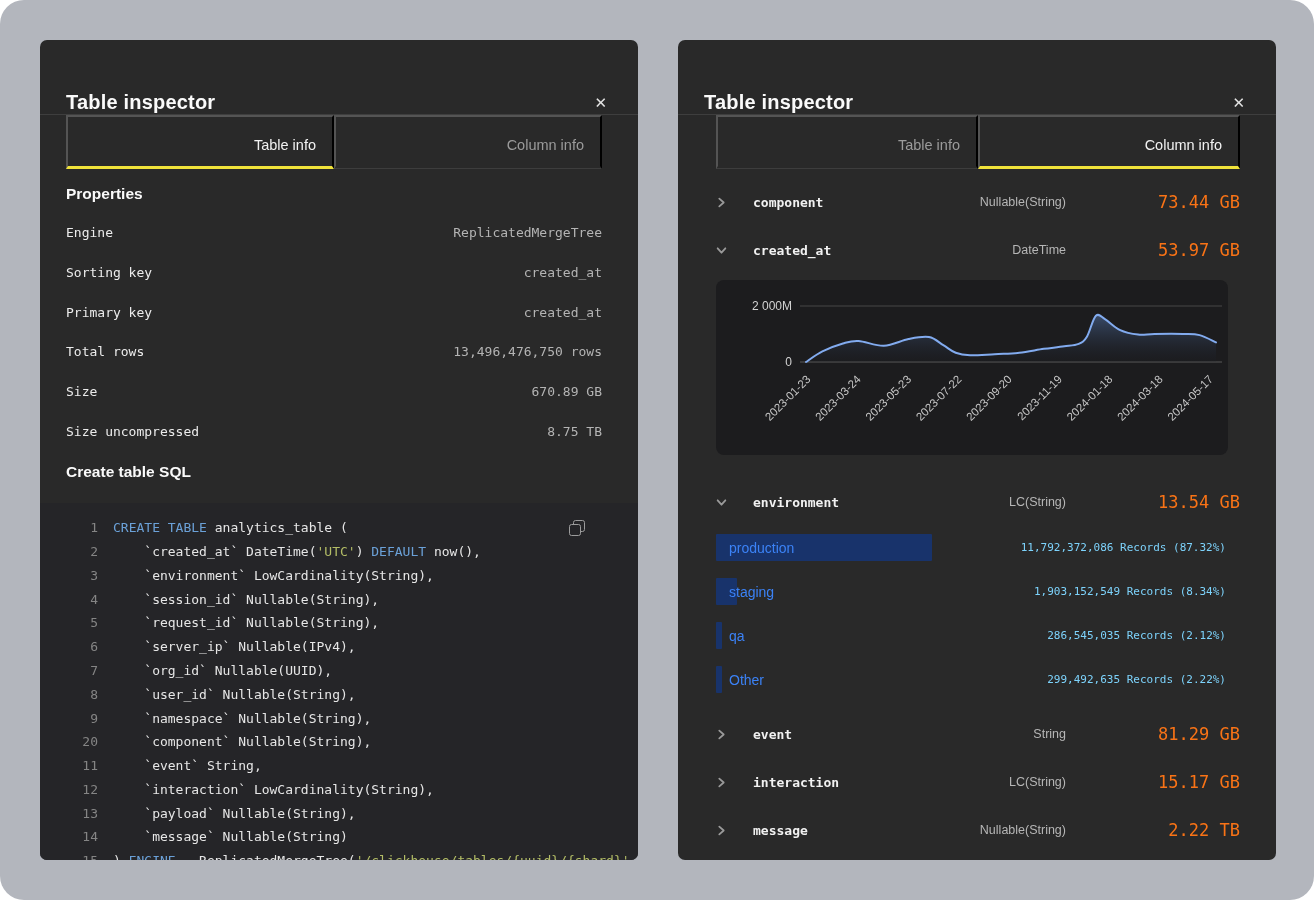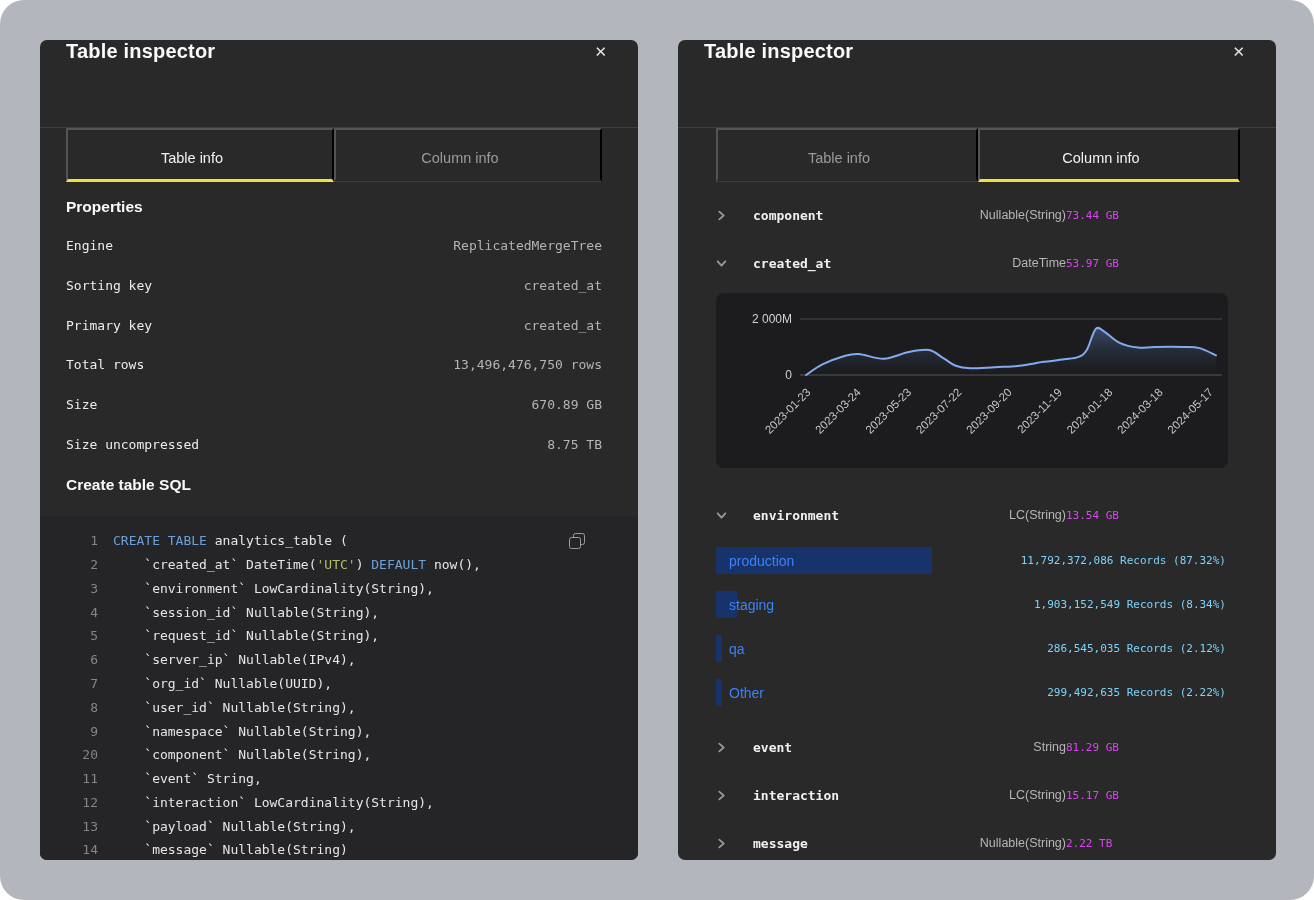--- a/index.html
+++ b/index.html
@@ -3,29 +3,29 @@
 <meta charset="utf-8">
 <style>
   html,body{margin:0;padding:0;background:#ffffff;}
   body{width:1314px;height:900px;font-family:"Liberation Sans",sans-serif;-webkit-font-smoothing:antialiased;}
   .stage{position:relative;width:1314px;height:900px;background:#b3b6bd;border-radius:24px;overflow:hidden;}
 
   .panel{position:absolute;top:40px;width:598px;height:820px;background:#292929;border-radius:7px;overflow:hidden;color:#ededed;}
   .panel.left{left:40px;}
   .panel.right{left:678px;}
 
-  .panel-header{height:88px;display:flex;align-items:flex-start;justify-content:space-between;
+  .panel-header{height:75px;display:flex;align-items:flex-end;justify-content:space-between;
     padding:0 27px 0 26px;border-bottom:1px solid #3e3e3e;box-sizing:border-box;}
   .panel-title{font-size:20px;font-weight:700;color:#fafafa;letter-spacing:.2px;}
   .close-btn{background:none;border:none;color:#e3e3e3;font-size:15px;cursor:pointer;padding:4px;line-height:1;}
 
   .tabbar{display:flex;border-bottom:1px solid #3d3d3d;}
   .panel.left .tabbar{margin:0 36px 0 26px;}
   .panel.right .tabbar{margin:0 36px 0 38px;}
-  .tab{flex:1;text-align:center;padding:20px 16px 13px 0;font-size:14.5px;color:#9b9b9b;
+  .tab{flex:1;text-align:right;padding:20px 16px 13px 0;font-size:14.5px;color:#9b9b9b;
     border-bottom:3px solid transparent;margin-bottom:-1px;background:none;cursor:pointer;}
   .tab.active{color:#f2f2f2;border-bottom-color:#f0e23a;}
 
   
   .left-content{padding:0 36px 0 26px;}
   .section-heading{font-size:15.5px;font-weight:700;color:#fafafa;margin:12px 0 6px 0;height:26px;display:flex;align-items:center;}
   .prop-row{height:39.7px;display:flex;align-items:center;justify-content:space-between;
     font-family:"DejaVu Sans Mono",monospace;font-size:13px;}
   .prop-label{color:#ececec;}
   .prop-value{color:#b4b4b4;}
@@ -40,21 +40,21 @@
   .copy-btn{position:absolute;top:14px;right:50px;width:22px;height:22px;background:none;border:none;cursor:pointer;padding:0;}
   .copy-ico{position:relative;display:block;width:16px;height:16px;margin:0 auto;}
   .copy-ico .back{position:absolute;top:0;right:0;width:10px;height:10px;border:1.4px solid #9c9c9c;border-radius:2.5px;}
   .copy-ico .front{position:absolute;bottom:0;left:0;width:10px;height:10px;border:1.4px solid #9c9c9c;border-radius:2.5px;background:#252528;}
 
   
   .right-content{padding:9px 36px 0 38px;}
   .col-row{height:48px;display:grid;grid-template-columns:37px 160px 153px 174px;align-items:center;cursor:pointer;}
   .col-name{font-family:"DejaVu Sans Mono",monospace;font-size:13px;font-weight:700;color:#f1f1f1;}
   .col-type{font-family:Liberation Sans, sans-serif;font-size:12.5px;color:#b6b6b6;text-align:right;}
-  .col-size{font-family:"DejaVu Sans Mono",monospace;font-size:11px;color:#d946ef;}
+  .col-size{font-family:"DejaVu Sans Mono",monospace;font-size:17px;color:#f97316;text-align:right;}
   .chev{width:11px;height:11px;stroke:#9a9a9a;fill:none;stroke-width:1.6;stroke-linecap:round;stroke-linejoin:round;display:block;}
   .chev.down{transform:rotate(90deg);}
 
   .chart-card{width:512px;height:175px;background:#1c1c1e;border-radius:8px;margin:6px 0 23px 0;overflow:hidden;}
 
   .env-values{margin-bottom:8px;}
   .val-row{position:relative;height:44px;}
   .val-bar{position:absolute;left:0;top:8px;height:27px;background:#18336b;border-radius:1px;}
   .val-label{position:absolute;left:13px;top:0;height:43px;display:flex;align-items:center;font-size:14px;color:#3b82f6;z-index:1;}
   .val-records{position:absolute;right:14px;top:0;height:43px;display:flex;align-items:center;

